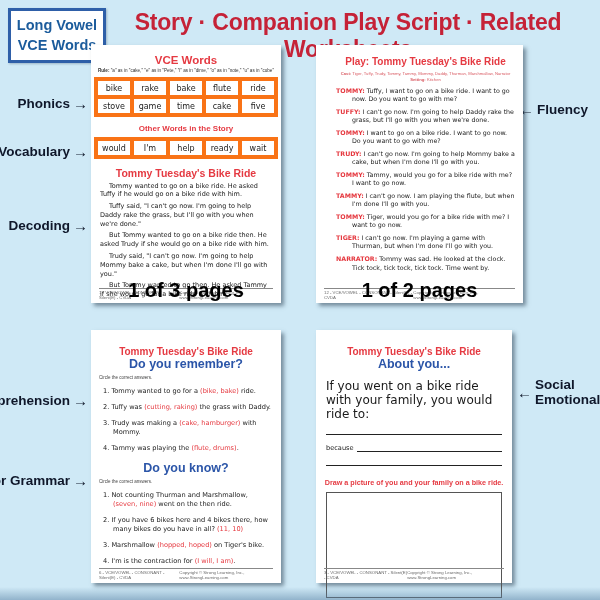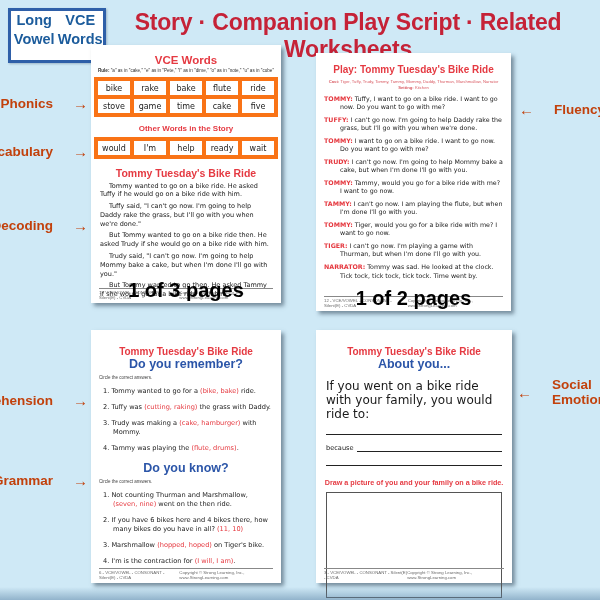--- a/index.html
+++ b/index.html
@@ -3,37 +3,37 @@
 <meta charset="utf-8">
 <style>
   html,body{margin:0;padding:0;}
   #canvas{position:relative;width:600px;height:600px;background:#cfe9f6;overflow:hidden;
           font-family:"Liberation Sans",sans-serif;}
   .bottom-shade{position:absolute;left:0;right:0;bottom:0;height:13px;
           background:linear-gradient(to bottom,rgba(100,140,170,0),rgba(95,135,168,0.55));}
 
   
   .badge{position:absolute;left:8px;top:8px;width:92px;height:49px;background:#fff;
-         border:3px solid #2e5fa8;display:flex;flex-direction:row;justify-content:center;
+         border:3px solid #2e5fa8;display:flex;flex-direction:column;justify-content:center;
          text-align:center;color:#1c5c9c;font-weight:bold;font-size:14.5px;line-height:1.32;
          box-shadow:1px 1px 2px rgba(40,60,90,0.3);}
   .main-title{position:absolute;left:106px;right:10px;top:9px;text-align:center;
          color:#c52237;font-weight:bold;font-size:23px;letter-spacing:-0.2px;}
 
   
-  .slabel{position:absolute;display:flex;align-items:center;gap:20px;font-weight:bold;
-         font-size:13.5px;color:#c2410c;white-space:nowrap;}
+  .slabel{position:absolute;display:flex;align-items:center;gap:3px;font-weight:bold;
+         font-size:13.5px;color:#0f172a;white-space:nowrap;}
   .slabel .arr{font-size:15px;font-weight:bold;}
   .left-l{right:512px;}
   .two-line{line-height:1.12;}
 
   
   .page{position:absolute;background:#fff;box-shadow:2.5px 3px 4px rgba(30,50,70,0.5);}
   .page1{left:91px;top:45px;width:190px;height:258px;}
-  .page2{left:316px;top:53px;width:195px;height:258px;}
+  .page2{left:316px;top:45px;width:195px;height:258px;padding-left:12px;}
   .page3{left:91px;top:330px;width:190px;height:253px;}
   .page4{left:316px;top:330px;width:196px;height:253px;}
 
   .red-h{text-align:center;color:#e53a42;font-weight:bold;}
   .blue-h{text-align:center;color:#2b55a8;font-weight:bold;font-size:12.5px;}
   .p1-title{margin-top:9px;font-size:11.5px;}
   .p1-rule{margin-top:2px;text-align:center;font-size:4.6px;color:#333;}
   .wtable{border-collapse:collapse;margin:4px auto 0;}
   .wtable td{border:4px solid #f97316;width:30px;height:14px;text-align:center;font-size:8px;
          color:#222;padding:0 1px;font-family:"DejaVu Sans",sans-serif;}

